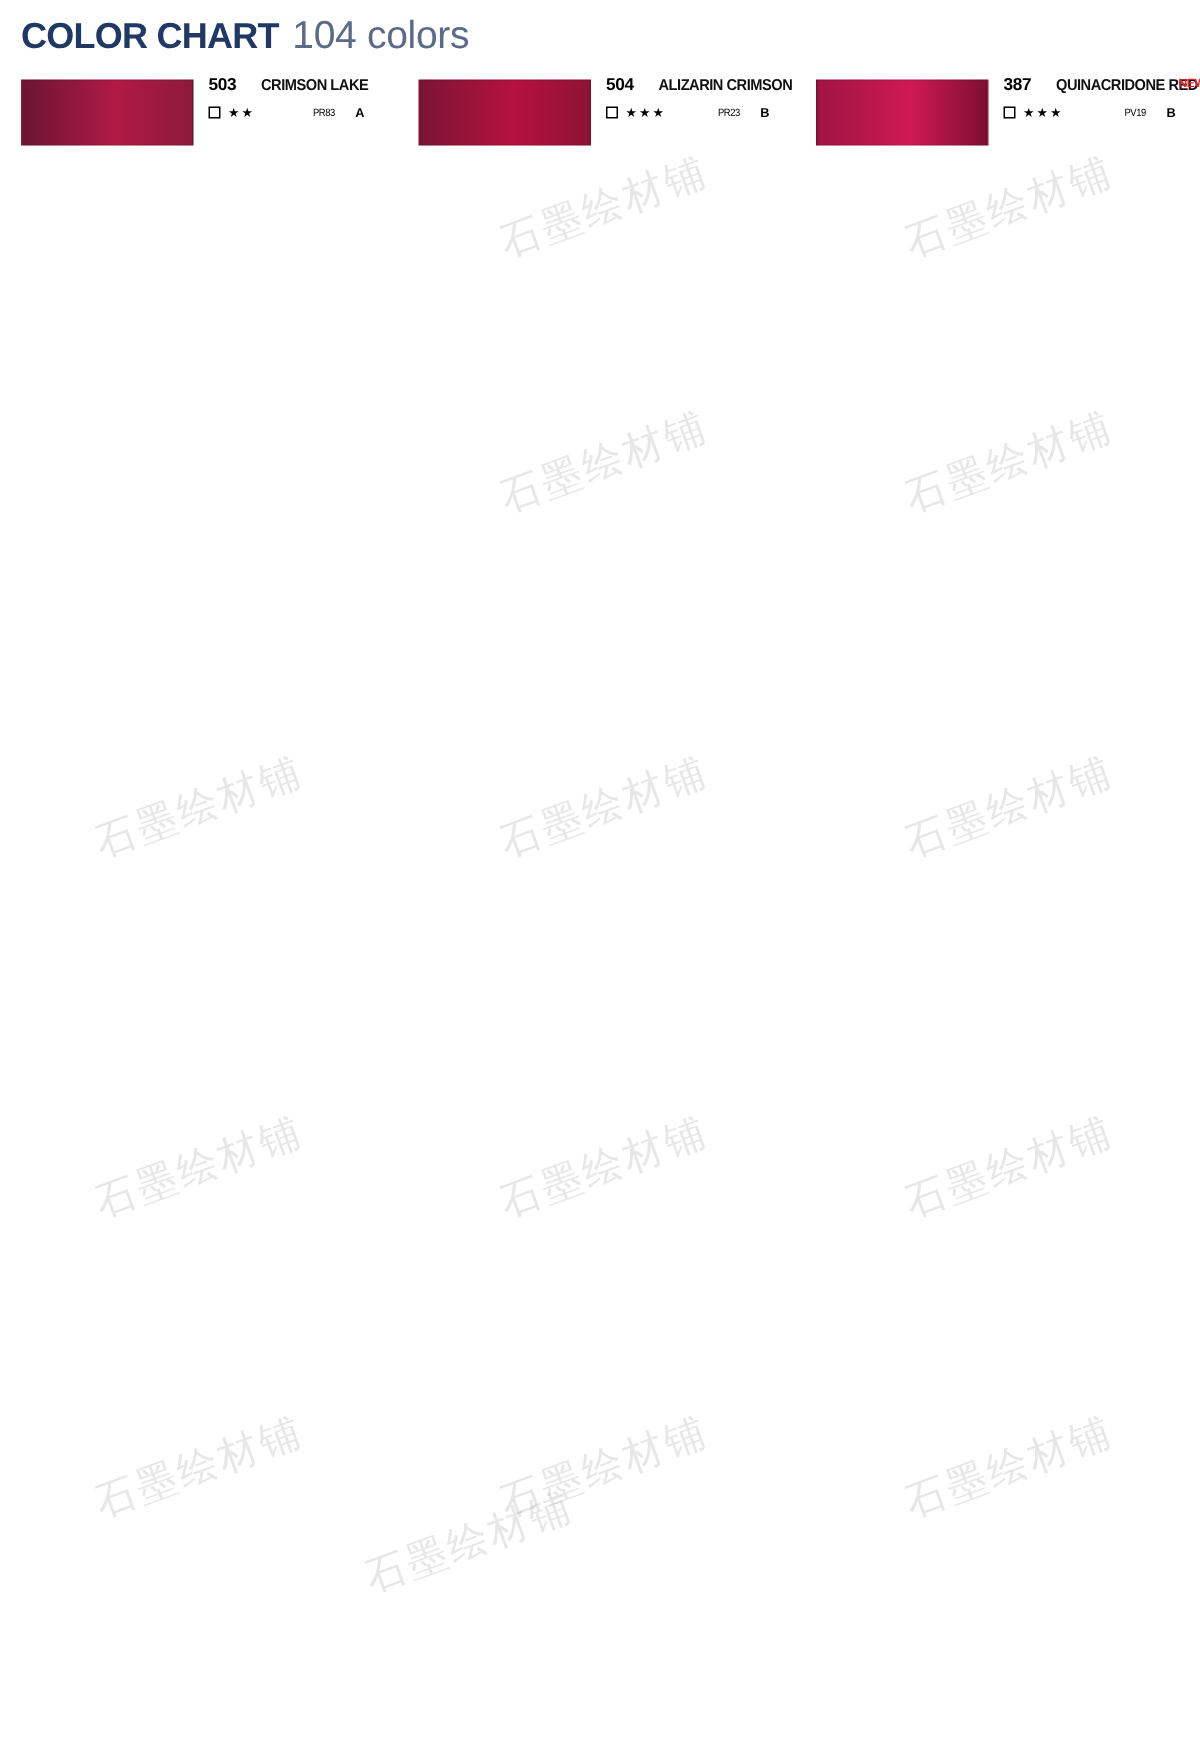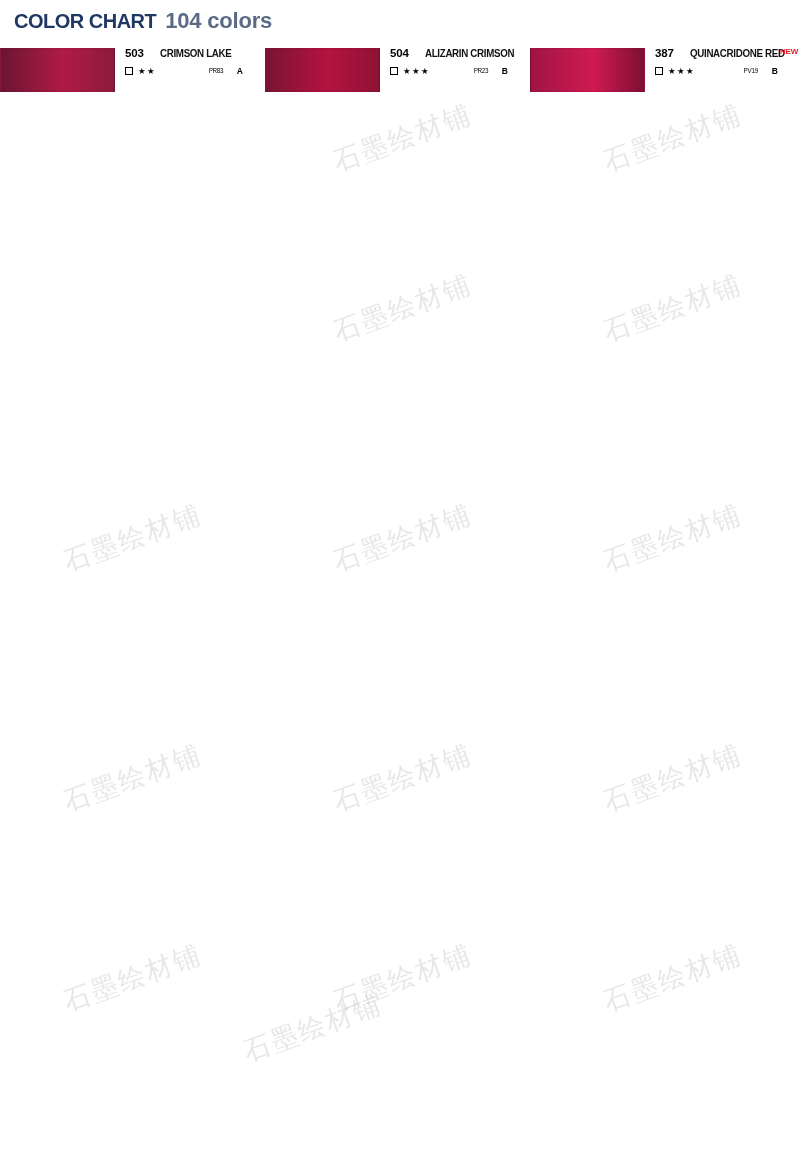--- a/index.html
+++ b/index.html
@@ -12,41 +12,42 @@
     -webkit-font-smoothing:antialiased;
   }
 
   
   #header{
     position:absolute;left:14px;top:8px;
     display:flex;align-items:baseline;gap:9px;
     white-space:nowrap;
   }
   #title-main{
-    font-size:20px;font-weight:bold;color:#1f3864;
+    font-size:24px;font-weight:bold;color:#1f3864;
     letter-spacing:-0.5px;
   }
   #title-sub{
-    font-size:22px;font-weight:bold;color:#5b6a86;
+    font-size:26px;font-weight:normal;color:#5b6a86;
     letter-spacing:-0.2px;
   }
 
   
   #grid{
     position:absolute;left:0;top:41px;
     width:800px;height:1121px;
     display:grid;
     grid-template-columns:265px 265px 270px;
     grid-auto-rows:56.05px;
     grid-auto-flow:column;
   }
   .entry{
     position:relative;
     display:flex;
-    align-items:center;
+    align-items:flex-end;
+    padding-left:14px;
     box-sizing:border-box;
   }
   .swatch{
     width:115px;height:44px;
     flex:0 0 115px;
     margin-top:2px;
     border:0.5px solid rgba(0,0,0,0.06);
     box-sizing:border-box;
   }
   .info{

